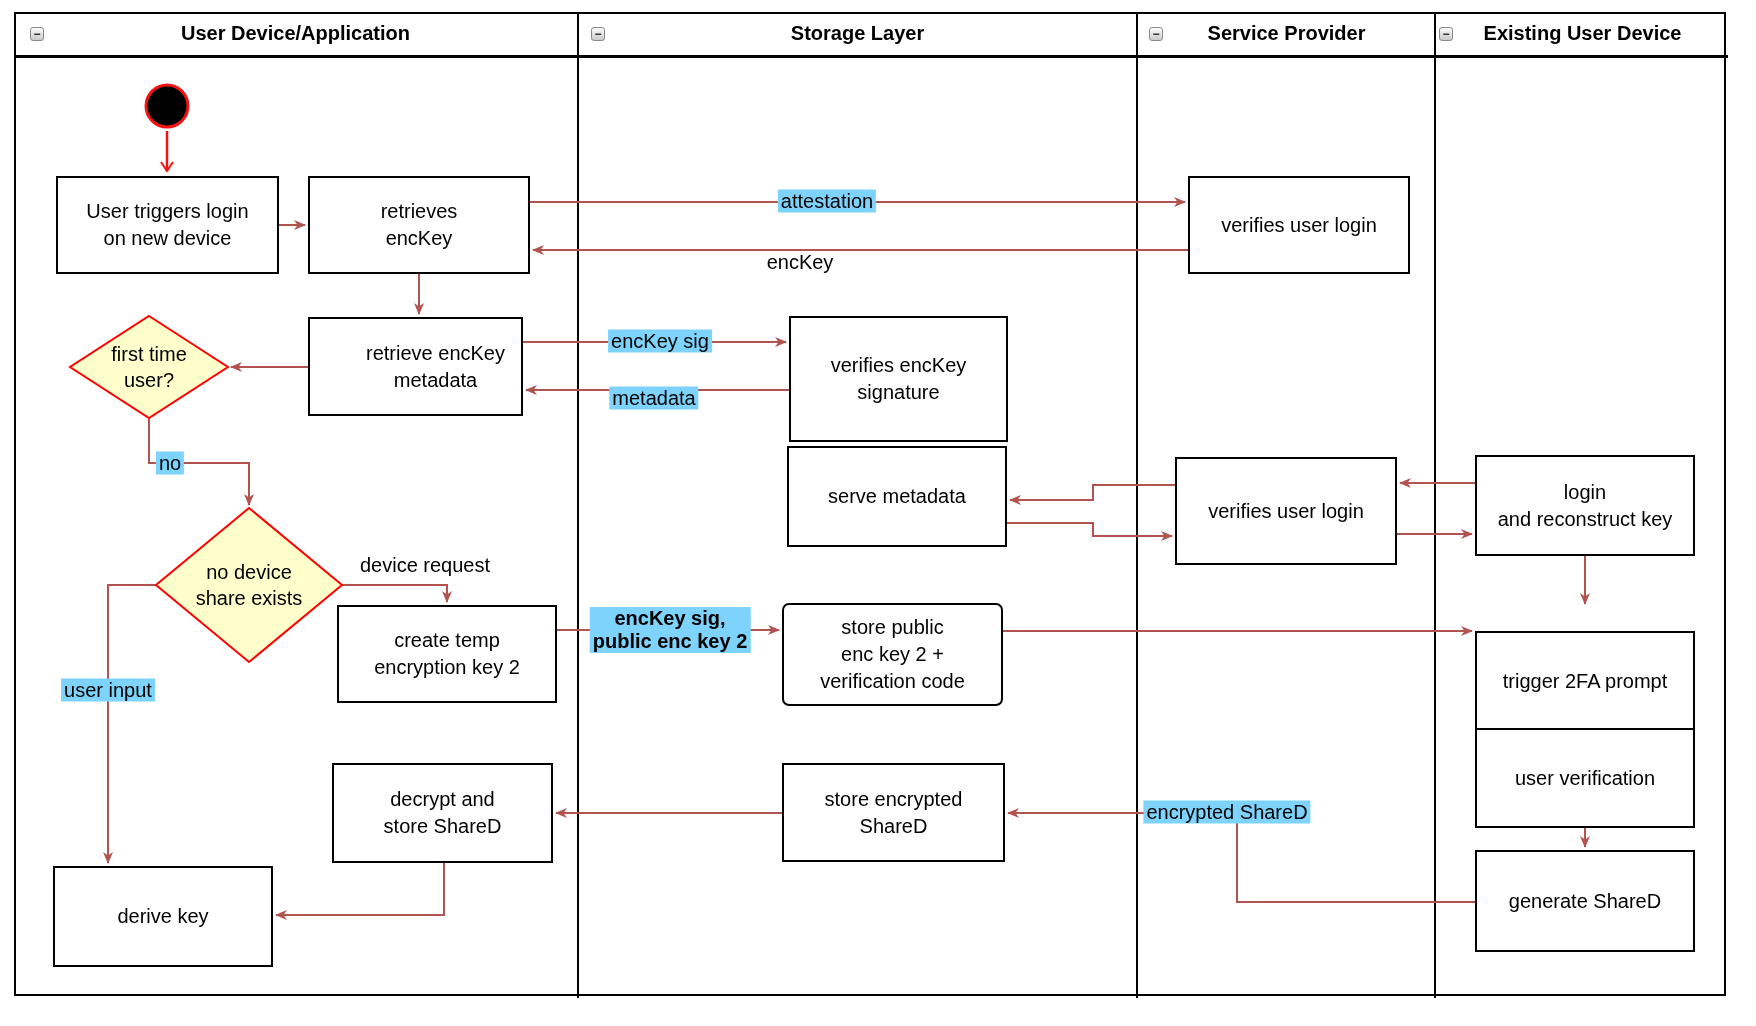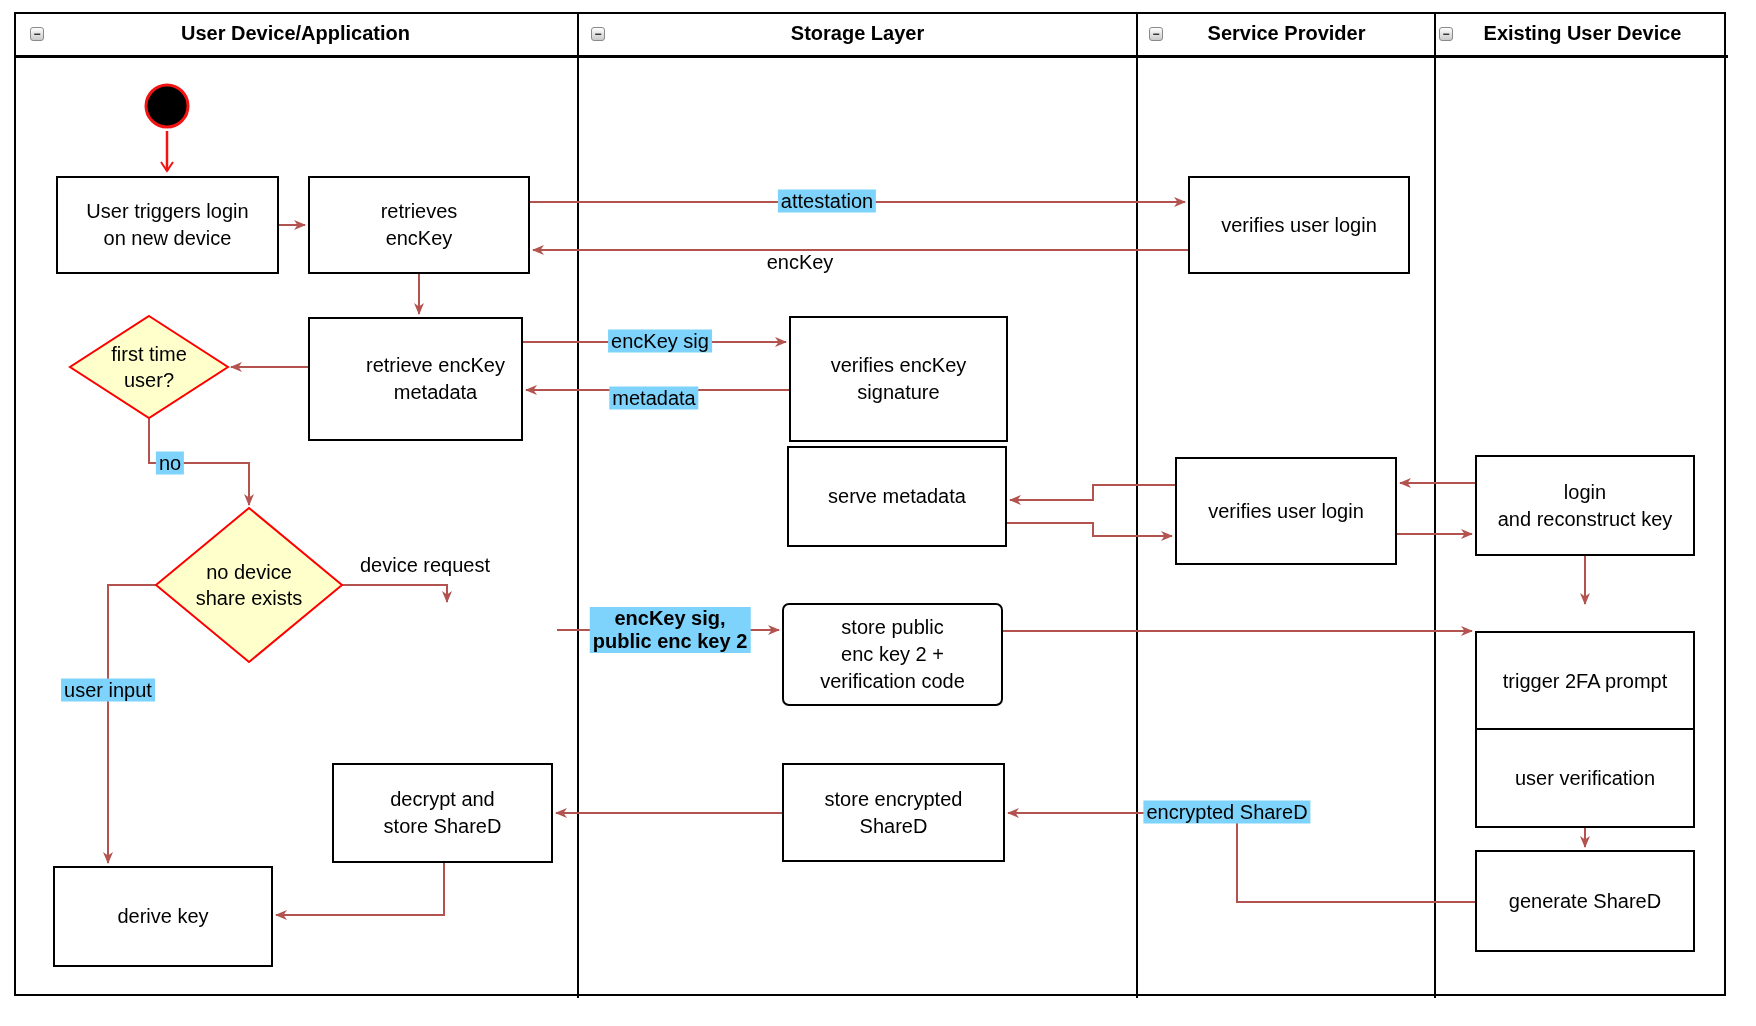--- a/index.html
+++ b/index.html
@@ -101,28 +101,30 @@
 
     <polygon points="149,316 228,367 149,418 70,367" fill="#ffffcc" stroke="#ff0000" stroke-width="2"></polygon>
     <polygon points="249,508 342,585 249,662 156,585" fill="#ffffcc" stroke="#ff0000" stroke-width="2"></polygon>
   </svg>
 
   <div class="node" style="left:56px;top:176px;width:223px;height:98px;">User triggers login
 on new device</div>
   <div class="node" style="left:308px;top:176px;width:222px;height:98px;">retrieves
 encKey</div>
   <div class="node" style="left:1188px;top:176px;width:222px;height:98px;">verifies user login</div>
-  <div class="node" style="left:308px;top:317px;width:215px;height:124px;padding-left:40px;">retrieve encKey
+  <div class="node" style="left:308px;top:317px;width:215px;height:99px;padding-left:40px;">retrieve encKey
 metadata</div>
   <div class="node" style="left:789px;top:316px;width:219px;height:126px;">verifies encKey
 signature</div>
   <div class="node" style="left:787px;top:446px;width:220px;height:101px;">serve metadata</div>
   <div class="node" style="left:1175px;top:457px;width:222px;height:108px;">verifies user login</div>
   <div class="node" style="left:1475px;top:455px;width:220px;height:101px;">login
 and reconstruct key</div>
+  <div class="node" style="left:337px;top:605px;width:220px;height:98px;">create temp
+encryption key 2</div>
   <div class="node" style="left:782px;top:603px;width:221px;height:103px;border-radius:7px;">store public
 enc key 2 +
 verification code</div>
   <div class="node" style="left:1475px;top:607px;width:220px;height:100px;margin-top:24px;">trigger 2FA prompt</div>
   <div class="node" style="left:1475px;top:728px;width:220px;height:100px;text-align:center;">user verification</div>
   <div class="node" style="left:1475px;top:850px;width:220px;height:102px;">generate ShareD</div>
   <div class="node" style="left:332px;top:763px;width:221px;height:100px;">decrypt and
 store ShareD</div>
   <div class="node" style="left:782px;top:763px;width:223px;height:99px;">store encrypted
 ShareD</div>

